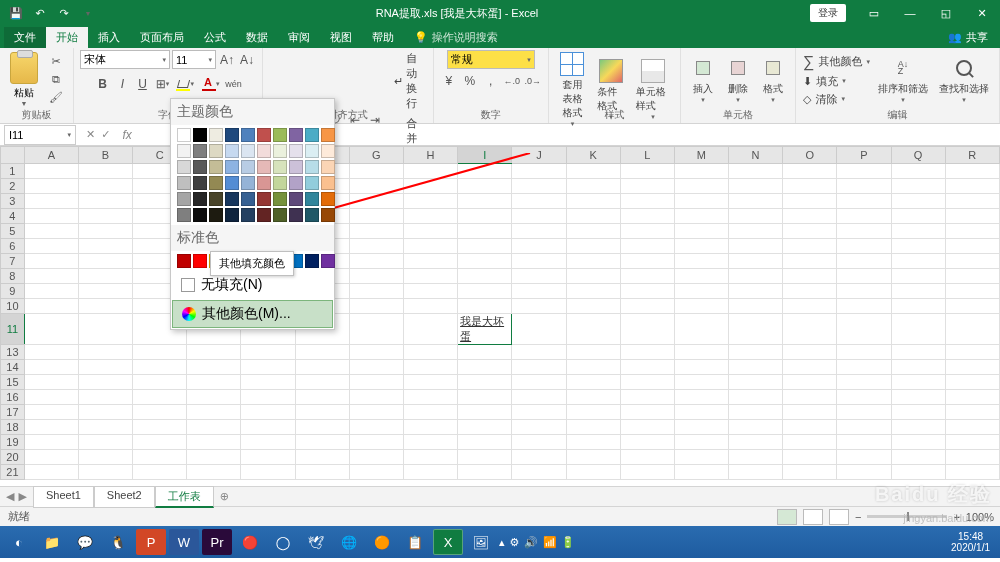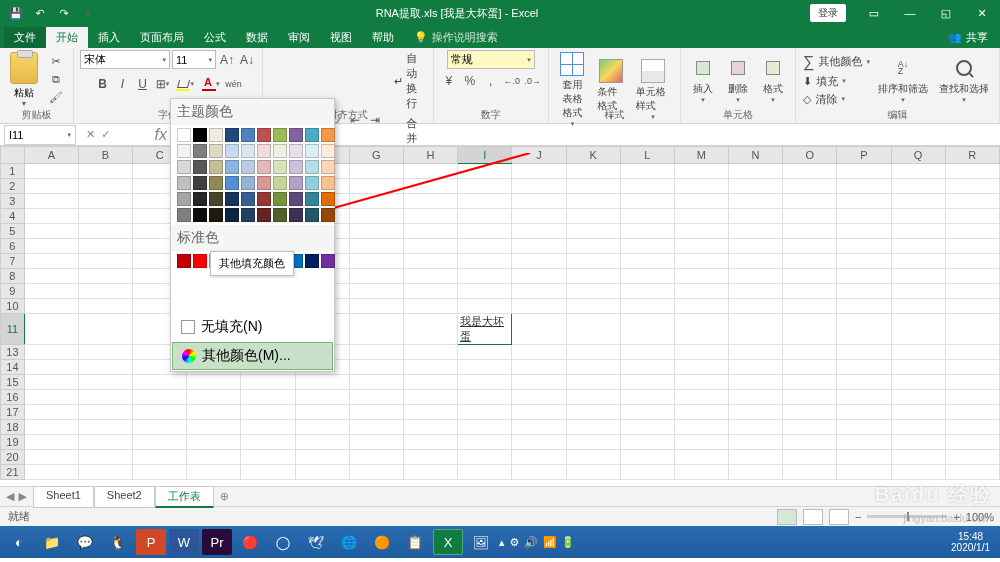--- a/index.html
+++ b/index.html
@@ -47,21 +47,21 @@
 .font-color { width:14px; height:14px; position:relative;}
 .font-color::before{content:"A"; font-size:11px; font-weight:bold; color:#c00; position:absolute; top:-1px; left:2px;}
 .font-color::after{content:""; position:absolute; width:14px; height:2px; background:#c00; bottom:0; left:0;}
 
 .align-grid { display:grid; grid-template-columns: repeat(3,16px); gap:1px;}
 .align-grid .ab { width:16px; height:14px; display:flex; align-items:center; justify-content:center;}
 .align-lines { display:flex; flex-direction:column; gap:1.5px; width:10px;}
 .align-lines span { height:1.5px; background:#666; display:block;}
 
 .check-btn { display:flex; align-items:center; gap:3px; font-size:11px; color:#444; padding:1px 3px;}
-.number-sel { width: 88px; height:19px; border:1px solid #bbb; background:#fef9c3; font-size:11px; padding:0 3px; display:flex; align-items:center; justify-content:space-between;}
+.number-sel { width: 88px; height:19px; border:1px solid #bbb; background:#fde047; font-size:11px; padding:0 3px; display:flex; align-items:center; justify-content:space-between;}
 .nrow { display:flex; gap:3px; align-items:center;}
 
 .big-btn { display:flex; flex-direction:column; align-items:center; padding:2px 4px; font-size:10px; color:#444;}
 .big-btn .ico { width:24px; height:24px; margin-bottom:2px; display:flex; align-items:center; justify-content:center;}
 
 .cf-ico{ background:linear-gradient(135deg,#7cc97c 0%,#f7d85a 50%,#e06666 100%); border:1px solid #999;}
 .tbl-ico{ background:#fff; border:1px solid #4a90d9; position:relative;}
 .tbl-ico::before{content:"";position:absolute;left:0;right:0;top:50%;height:1px;background:#4a90d9;}
 .tbl-ico::after{content:"";position:absolute;top:0;bottom:0;left:50%;width:1px;background:#4a90d9;}
 .cell-ico{ border:1px solid #aaa; background:linear-gradient(#fff 50%,#e8e8e8 50%);}
@@ -77,32 +77,32 @@
 
 .sort-ico{display:flex;flex-direction:column;font-size:9px;color:#555;line-height:7px;}
 .find-ico{width:16px;height:16px;border:2px solid #555;border-radius:50%;position:relative;}
 .find-ico::after{content:"";position:absolute;width:6px;height:2px;background:#555;bottom:-2px;right:-4px;transform:rotate(45deg);}
 
 
 .color-dropdown { position:absolute; left:170px; top:98px; width:165px; background:#fff; border:1px solid #c8c8c8; box-shadow:2px 2px 6px rgba(0,0,0,0.25); z-index:10; font-size:14px; }
 .color-dropdown .hdr { padding:4px 6px; color:#666; background:#f5f5f5;}
 .color-grid { display:grid; grid-template-columns:repeat(10,14px); gap:2px; padding:3px 6px;}
 .swatch { width:14px; height:14px; border:1px solid rgba(0,0,0,0.2);}
-.menu-item { padding:5px 10px; display:flex; align-items:center; gap:6px;margin-top:42px; }
+.menu-item { padding:5px 10px; display:flex; align-items:center; gap:6px; }
 .menu-item.highlight { background:#c8e0c8; border:1px solid #7cb57c; margin:1px; padding:4px 9px;}
 .sm-sq{width:14px;height:14px;background:#fff;border:1px solid #999;}
 .sm-colorwheel{width:14px;height:14px;background:conic-gradient(red,yellow,lime,cyan,blue,magenta,red);border-radius:50%;}
 
 .tooltip { position:absolute; left:210px; top:251px; padding:4px 8px; background:#fff; border:1px solid #bfbfbf; box-shadow:1px 1px 3px rgba(0,0,0,0.2); font-size:11px; z-index:11;}
 
 
 .formula-row{height:22px;border-bottom:1px solid #d4d4d4;display:flex;align-items:center;background:#fff;}
 .name-box{width:72px;height:20px;border:1px solid #ccc;margin:0 4px;padding:0 4px;font-size:11px;display:flex;align-items:center;justify-content:space-between;}
 .fx-btns{display:flex;gap:6px;padding:0 6px;color:#888;font-size:11px;}
-.fx-label{font-style:italic;color:#888;padding:0 6px;font-size:16px;margin-left:32px;}
+.fx-label{font-style:italic;color:#888;padding:0 6px;font-size:12px;}
 
 
 .grid-wrap{position:relative;height:340px;overflow:hidden;background:#fff;}
 table.sheet{border-collapse:collapse;table-layout:fixed;font-size:11px;color:#333;}
 table.sheet th{background:#e6e6e6;font-weight:normal;border:1px solid #ccc;color:#555;}
 table.sheet th.col{width:55px;height:17px;}
 table.sheet th.col.active{background:#d4d4d4;color:#107c41;border-bottom:1.5px solid #107c41;}
 table.sheet td.rowh{background:#e6e6e6;width:24px;text-align:center;border:1px solid #ccc;color:#555;height:15px;}
 table.sheet td.rowh.active{background:#d4d4d4;color:#107c41;border-right:1.5px solid #107c41;}
 table.sheet td.cell{border:1px solid #e0e0e0;width:55px;height:15px;padding:0 2px;}

